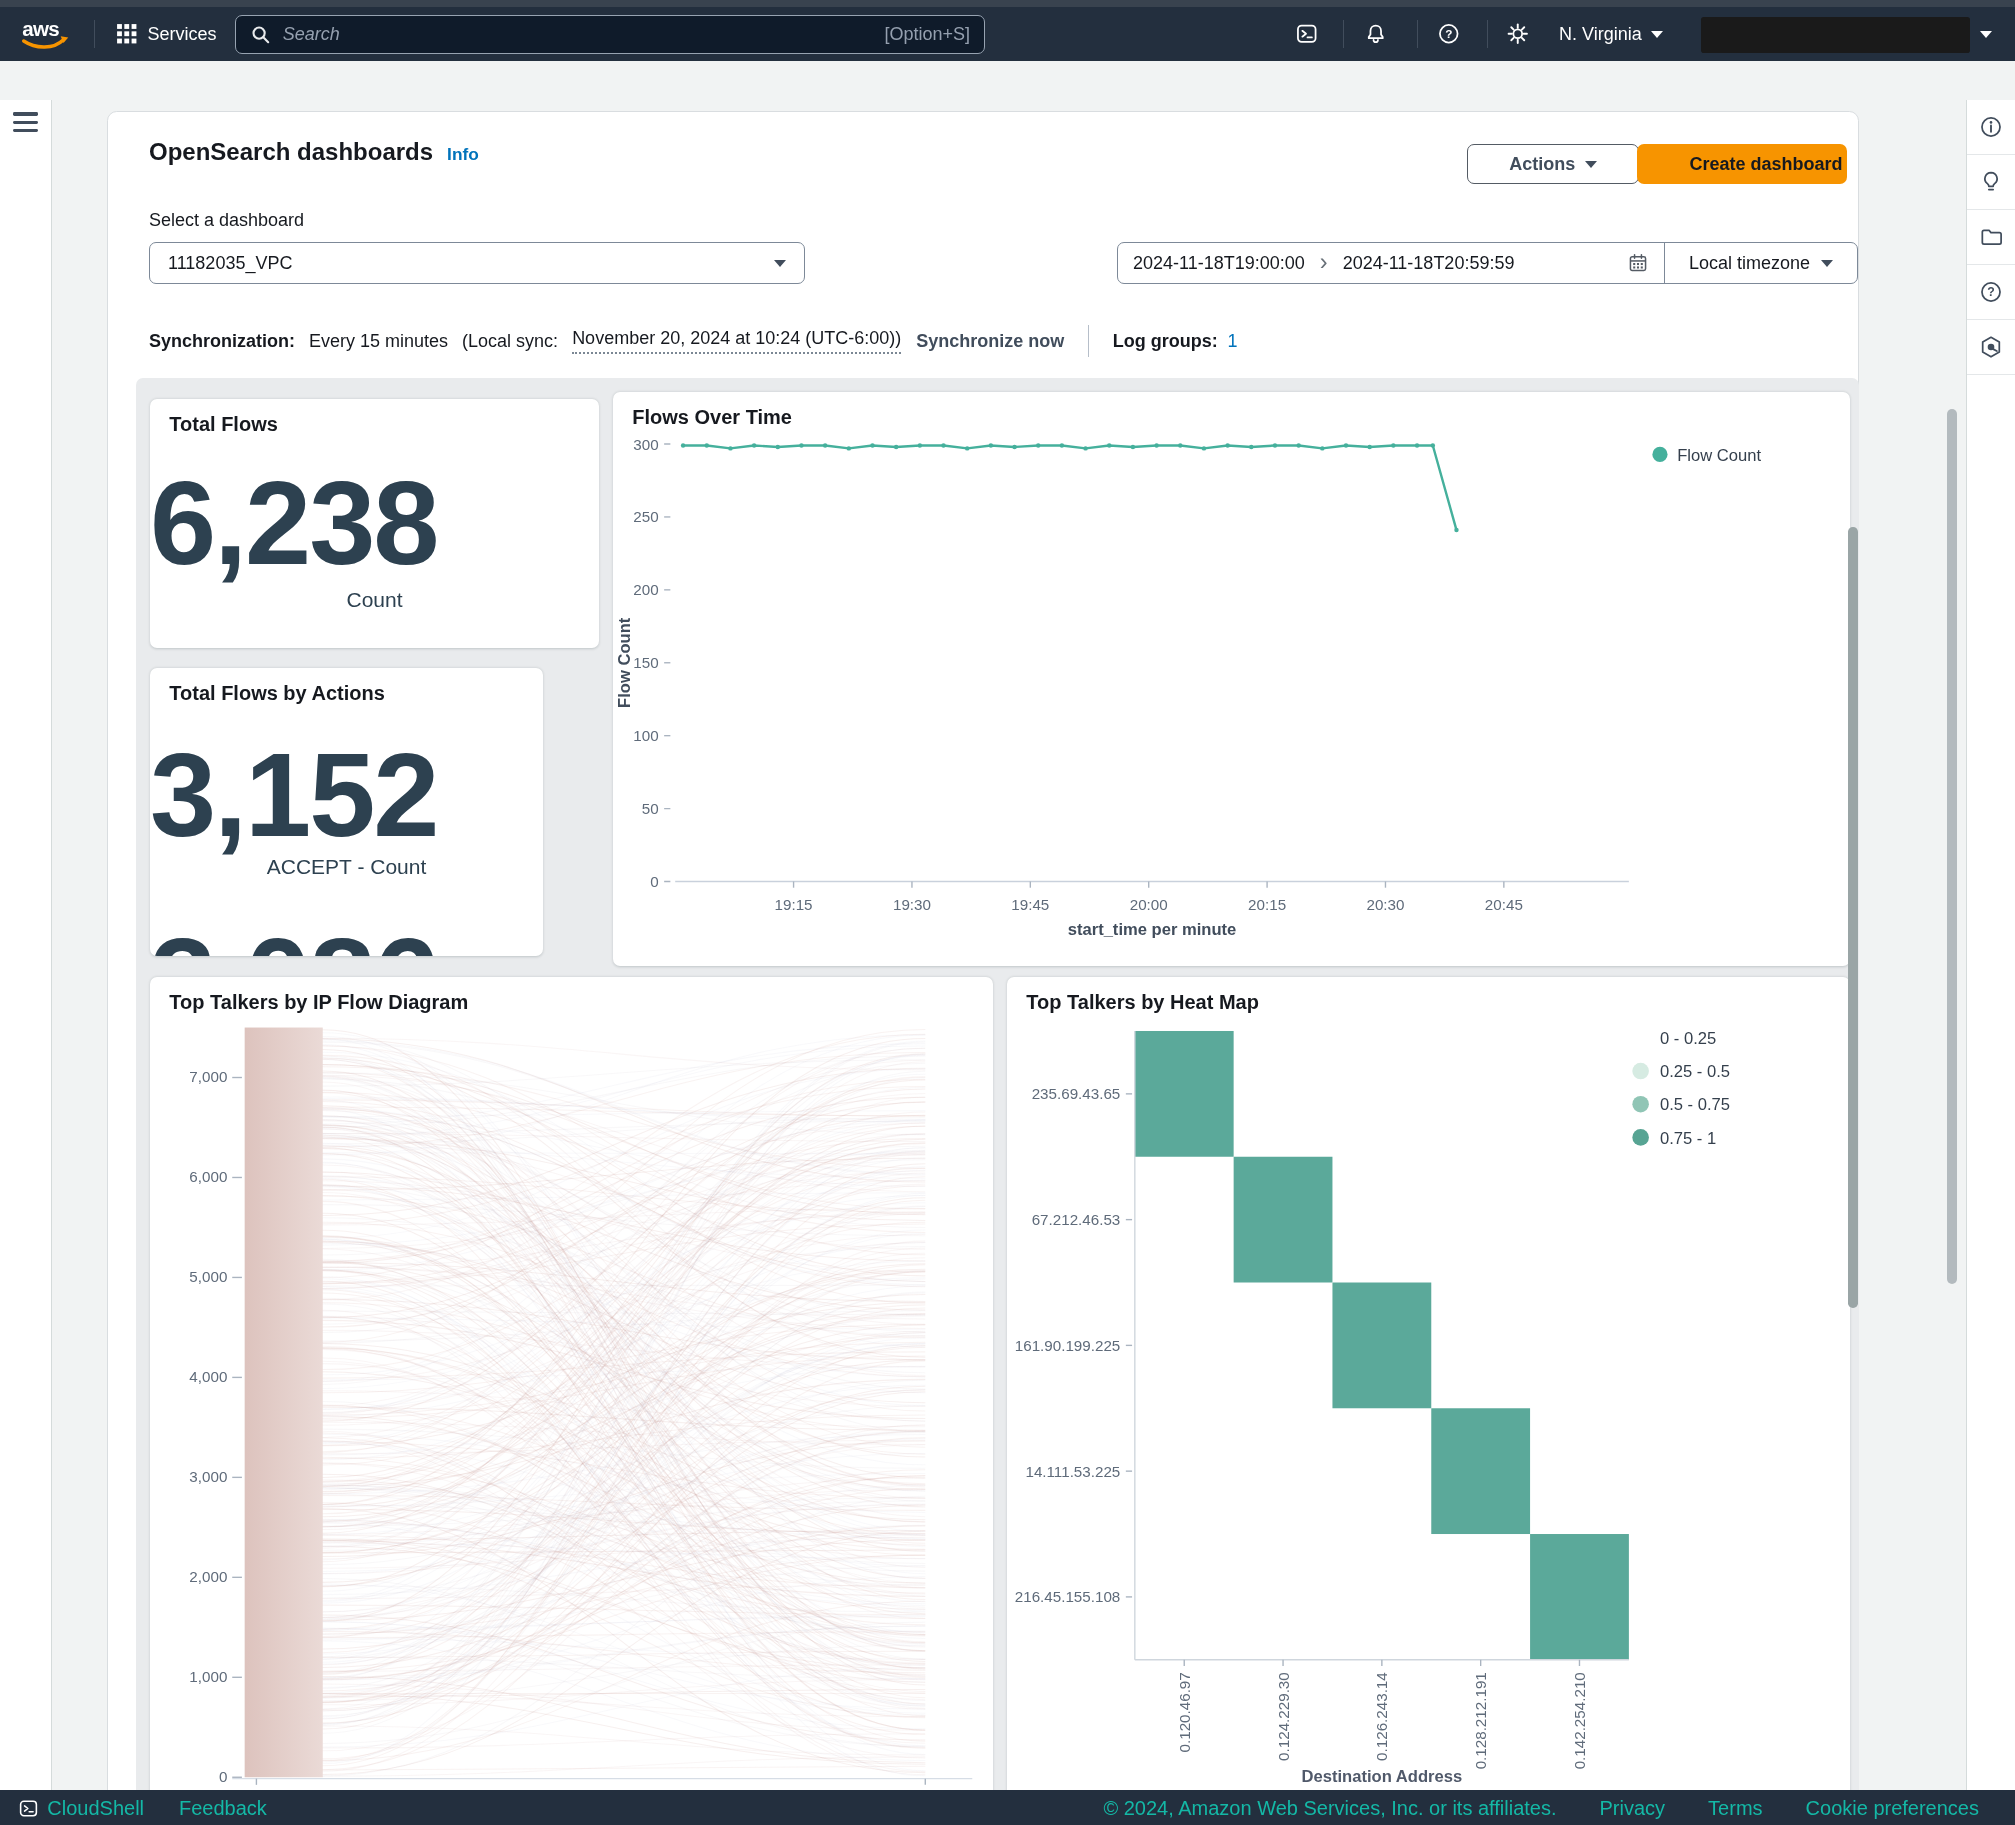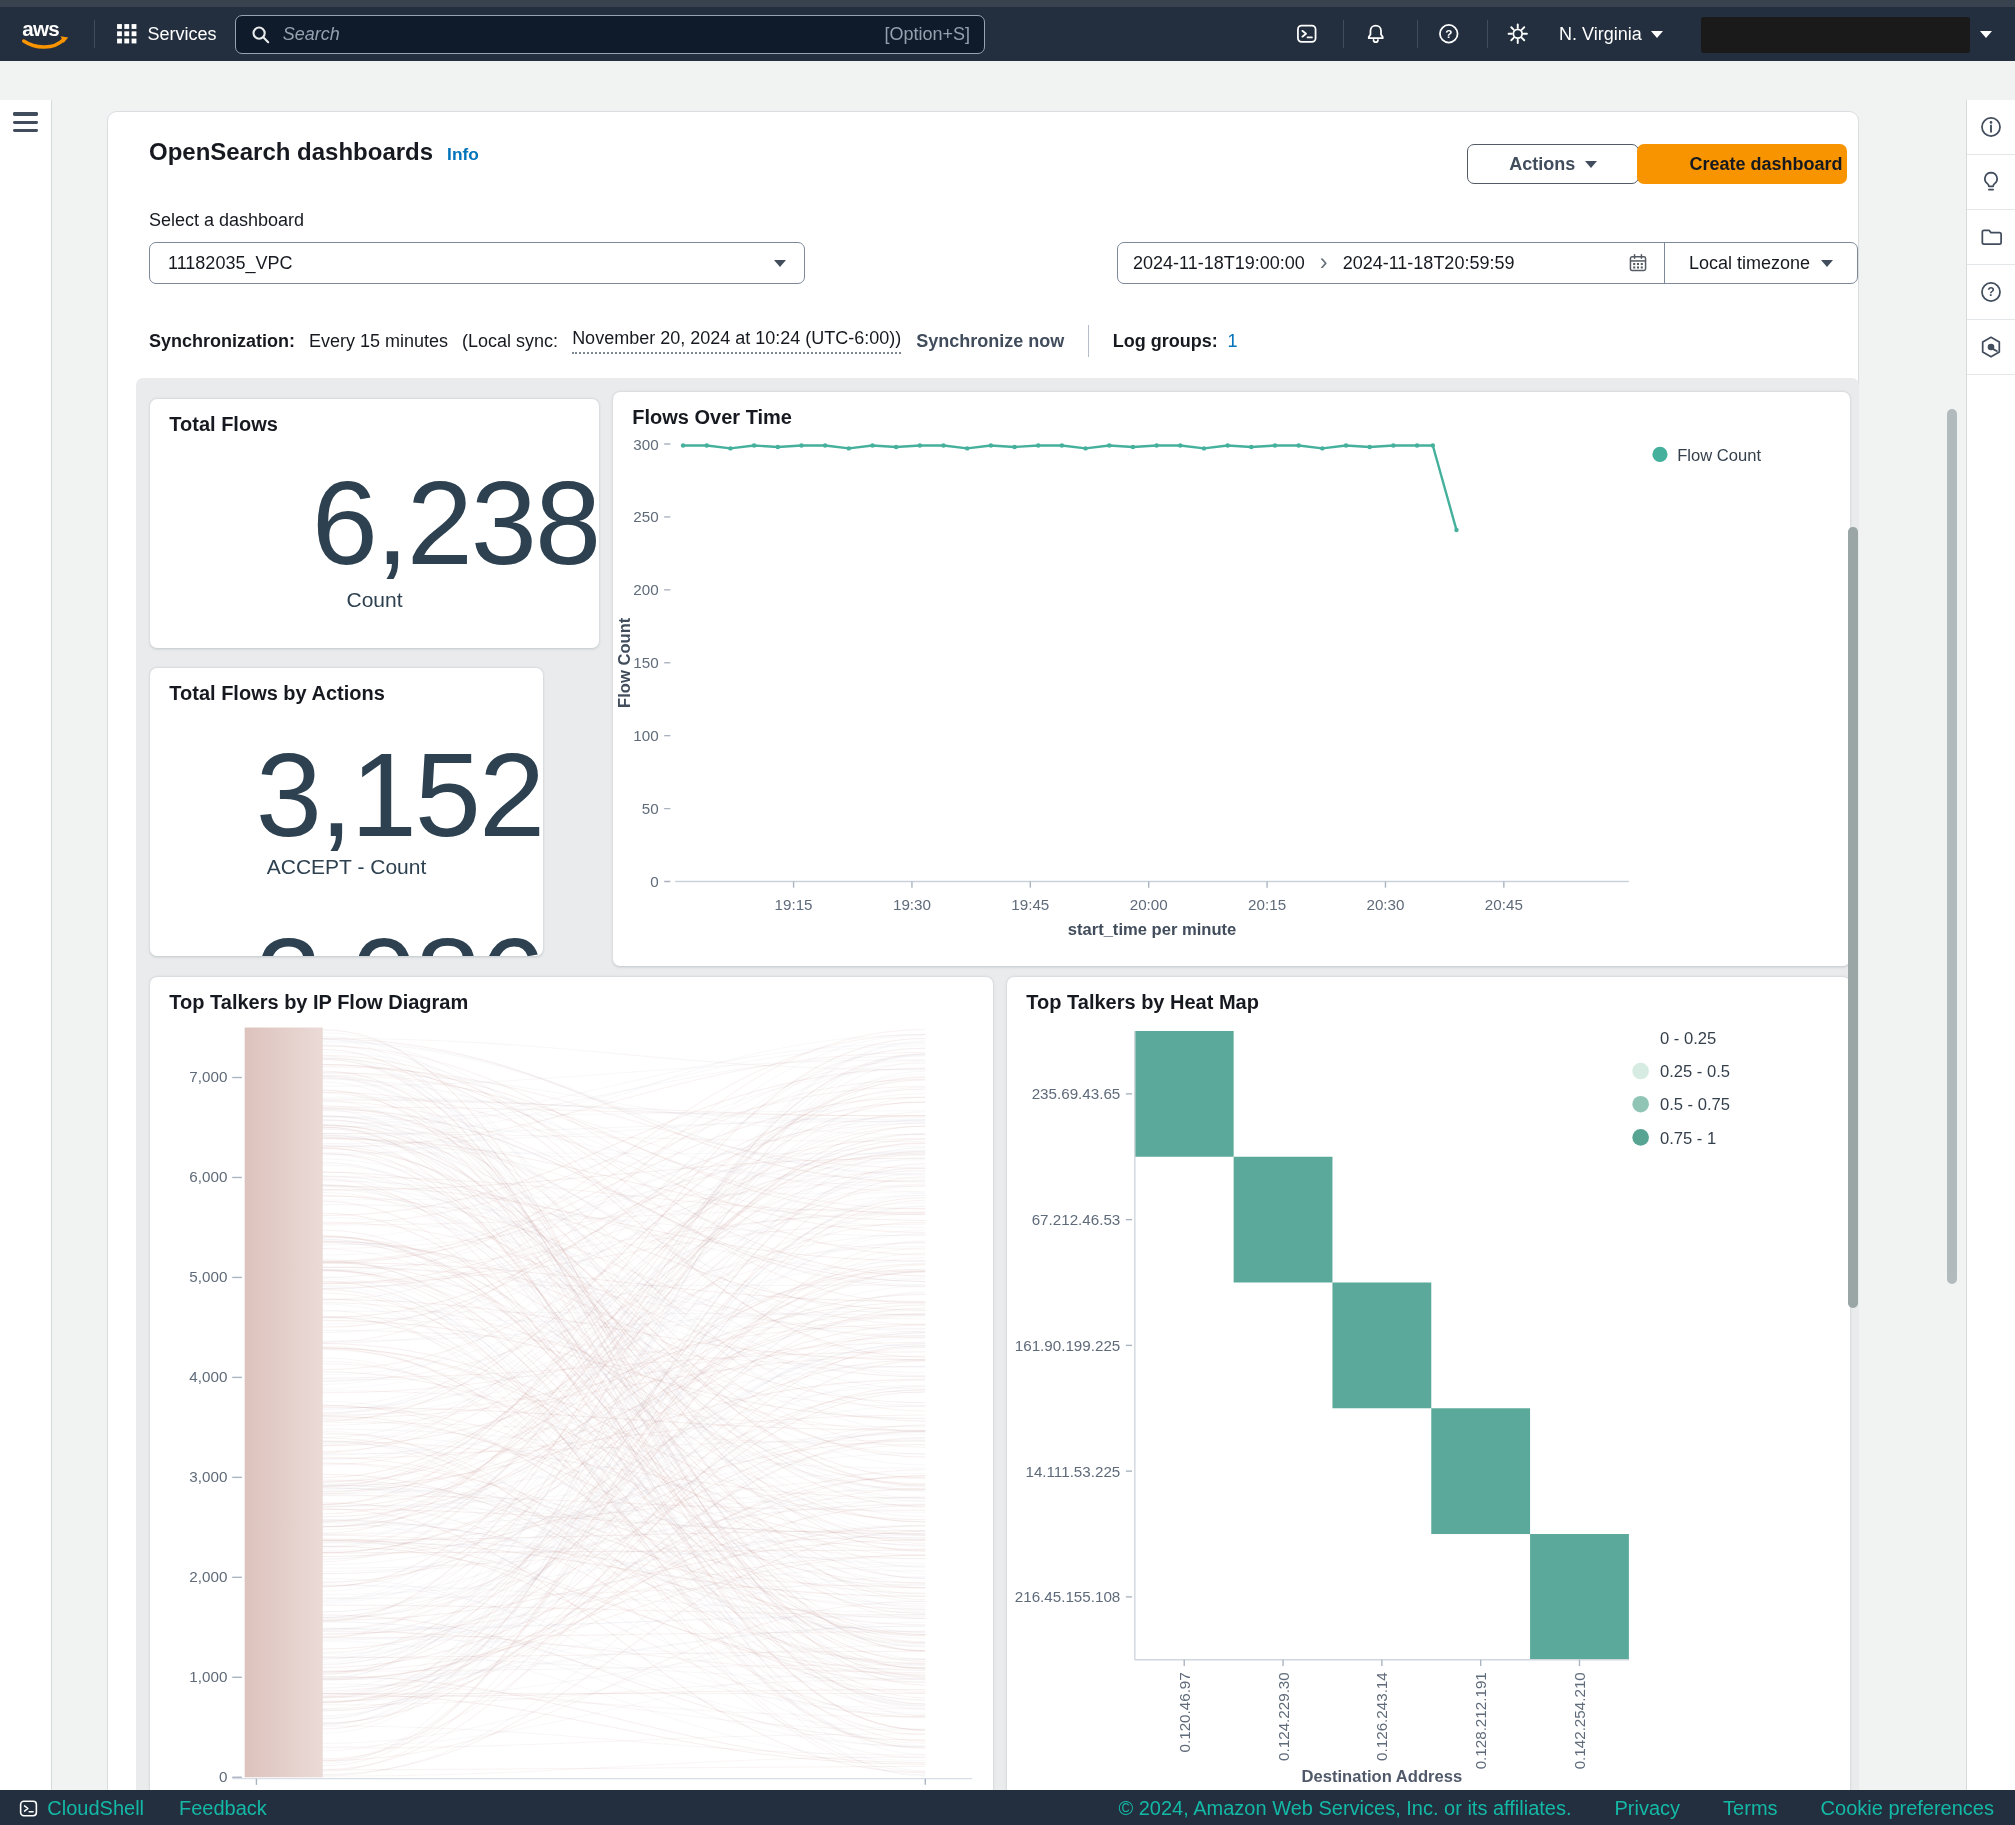--- a/index.html
+++ b/index.html
@@ -59,32 +59,32 @@
   .sync-gap{margin-left:14px;}
   .dotted{border-bottom:2.1px dotted #7b8794;padding-bottom:2.8px;cursor:pointer;}
   .sync-now{font-weight:bold;color:#414d5c;margin-left:15px;cursor:pointer;}
   .sync-divider{width:1.4px;height:32px;background:#b6bec9;margin:0 23.5px;}
   .log-count{color:#0073bb;margin-left:9.7px;cursor:pointer;}
   
   .dash-region{position:absolute;left:28px;top:266px;width:1723px;height:1456px;background:#e9ebed;border-radius:7px;}
   .panel-scrollbar{position:absolute;left:1712px;top:149px;width:9.7px;height:781px;background:#9aa5a6;border-radius:4.8px;}
   .card{position:absolute;background:#fff;border-radius:7px;box-shadow:0 0.7px 2.8px rgba(0,28,36,.18);overflow:hidden;}
   .card-title{position:absolute;left:19.3px;top:14px;font-size:20px;font-weight:bold;color:#16191f;}
-  .metric-value{position:absolute;left:0;right:0;text-align:right;font-size:119px;font-weight:normal;
+  .metric-value{position:absolute;left:0;right:0;text-align:left;font-size:119px;font-weight:bold;
                 color:#2d4150;letter-spacing:-2.1px;line-height:1;}
   .metric-label{position:absolute;left:0;right:0;text-align:center;font-size:21px;color:#2d4150;}
   .card-scrollbar{position:absolute;width:9.7px;background:#b4bcbe;border-radius:4.8px;}
   .chart-svg{position:absolute;left:0;top:0;}
   text{font-family:"Liberation Sans","DejaVu Sans",sans-serif;}
   
   .footer{position:absolute;left:0;right:0;bottom:0;height:36px;background:#232f3e;z-index:60;
           display:flex;align-items:center;color:#14b8a6;font-size:20px;}
   .footer .f-item{display:flex;align-items:center;gap:8.3px;cursor:pointer;}
   .footer .left-group{display:flex;align-items:center;gap:35px;padding-left:18px;}
-  .footer .right-group{margin-left:auto;display:flex;align-items:center;gap:43px;padding-right:21px;justify-content:center;}
+  .footer .right-group{margin-left:auto;display:flex;align-items:center;gap:43px;padding-right:36px;justify-content:center;}
   .footer .copyright{cursor:default;}
 </style>
 </head>
 <body>
 
 <div class="root">
 
   <div class="topstrip"></div>
   <div class="navbar">
     <div class="nav-logo">

